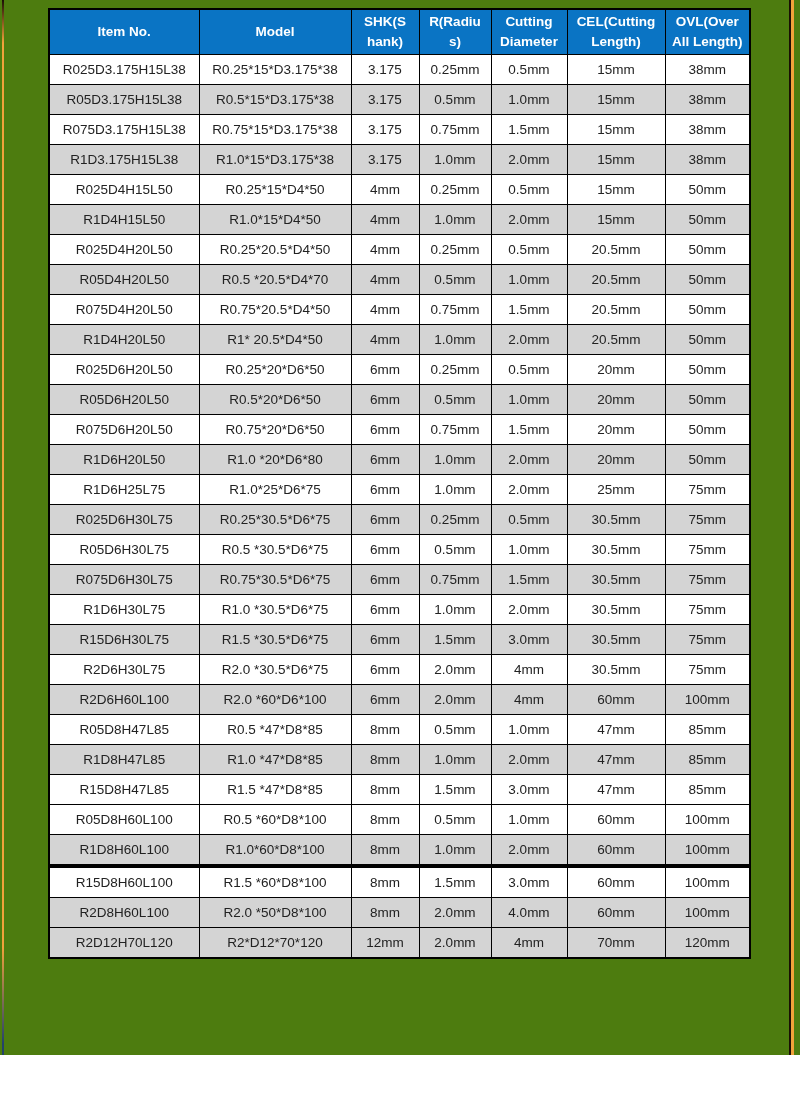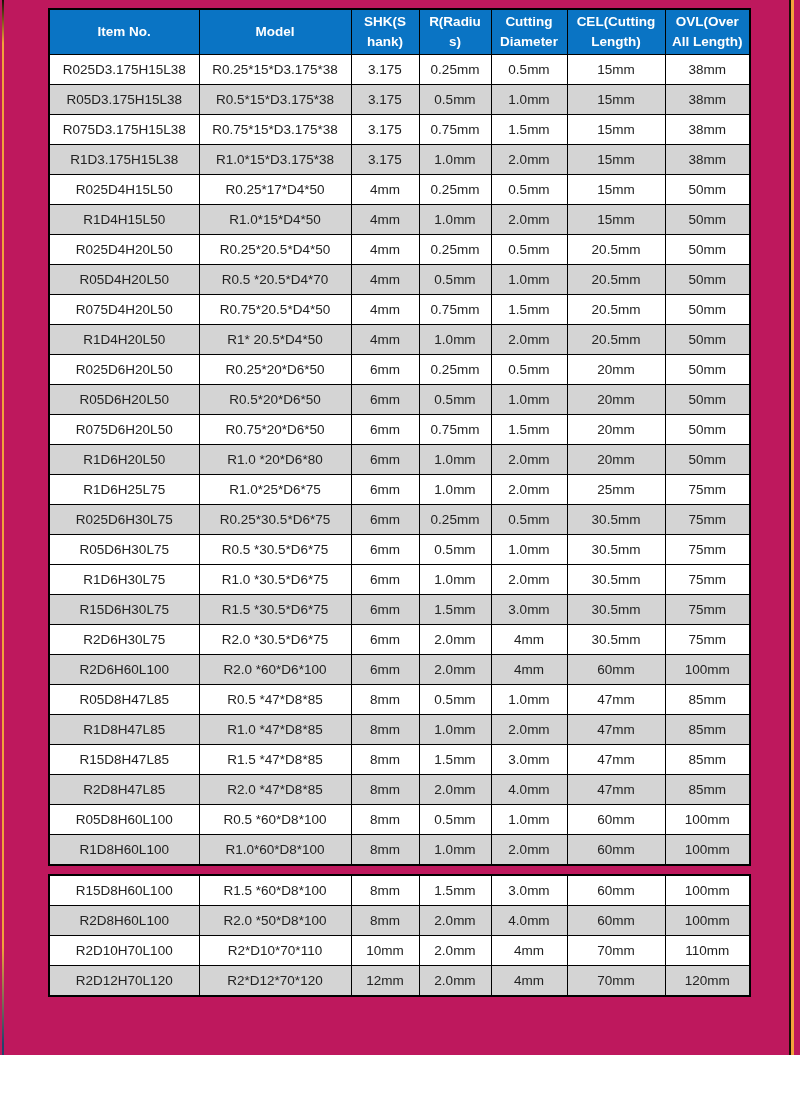--- a/index.html
+++ b/index.html
@@ -5,21 +5,21 @@
   html, body {
     margin: 0;
     padding: 0;
     background: #ffffff;
     font-family: "Liberation Sans", "DejaVu Sans", sans-serif;
   }
   #screen {
     position: relative;
     width: 800px;
     height: 1055px;
-    background: #be185d;
+    background: #4d7c0f;
     overflow: hidden;
   }
   
   .edge-left {
     position: absolute;
     left: 2px; top: 0;
     width: 2px; height: 1076px;
     background: linear-gradient(to bottom,
       var(--edge-black) 0%,
       var(--edge-orange) 4%,
@@ -50,21 +50,21 @@
     position: absolute;
     left: 48px;
     top: 8px;
   }
   table {
     border-collapse: collapse;
     table-layout: fixed;
     width: 701px;
     background: #ffffff;
   }
-  table.seg2 { margin-top: 8px; border-radius: 22px; }
+  table.seg2 { margin-top: 0; border-radius: 22px; }
   th, td {
     border: 1px solid var(--grid-border);
     text-align: center;
     vertical-align: middle;
     overflow: hidden;
     padding: 0 2px;
   }
   table { border: 2px solid var(--grid-border); }
   thead th {
     background: var(--header-bg);
@@ -161,21 +161,21 @@
             <td>R1D3.175H15L38</td>
             <td>R1.0*15*D3.175*38</td>
             <td>3.175</td>
             <td>1.0mm</td>
             <td>2.0mm</td>
             <td>15mm</td>
             <td>38mm</td>
           </tr>
           <tr class="white">
             <td>R025D4H15L50</td>
-            <td>R0.25*17*D4*50</td>
+            <td>R0.25*15*D4*50</td>
             <td>4mm</td>
             <td>0.25mm</td>
             <td>0.5mm</td>
             <td>15mm</td>
             <td>50mm</td>
           </tr>
           <tr class="gray">
             <td>R1D4H15L50</td>
             <td>R1.0*15*D4*50</td>
             <td>4mm</td>
@@ -276,20 +276,29 @@
           </tr>
           <tr class="white">
             <td>R05D6H30L75</td>
             <td>R0.5 *30.5*D6*75</td>
             <td>6mm</td>
             <td>0.5mm</td>
             <td>1.0mm</td>
             <td>30.5mm</td>
             <td>75mm</td>
           </tr>
+          <tr class="gray">
+            <td>R075D6H30L75</td>
+            <td>R0.75*30.5*D6*75</td>
+            <td>6mm</td>
+            <td>0.75mm</td>
+            <td>1.5mm</td>
+            <td>30.5mm</td>
+            <td>75mm</td>
+          </tr>
           <tr class="white">
             <td>R1D6H30L75</td>
             <td>R1.0 *30.5*D6*75</td>
             <td>6mm</td>
             <td>1.0mm</td>
             <td>2.0mm</td>
             <td>30.5mm</td>
             <td>75mm</td>
           </tr>
           <tr class="gray">
@@ -336,29 +345,20 @@
             <td>2.0mm</td>
             <td>47mm</td>
             <td>85mm</td>
           </tr>
           <tr class="white">
             <td>R15D8H47L85</td>
             <td>R1.5 *47*D8*85</td>
             <td>8mm</td>
             <td>1.5mm</td>
             <td>3.0mm</td>
-            <td>47mm</td>
-            <td>85mm</td>
-          </tr>
-          <tr class="gray">
-            <td>R2D8H47L85</td>
-            <td>R2.0 *47*D8*85</td>
-            <td>8mm</td>
-            <td>2.0mm</td>
-            <td>4.0mm</td>
             <td>47mm</td>
             <td>85mm</td>
           </tr>
           <tr class="white">
             <td>R05D8H60L100</td>
             <td>R0.5 *60*D8*100</td>
             <td>8mm</td>
             <td>0.5mm</td>
             <td>1.0mm</td>
             <td>60mm</td>
@@ -398,29 +398,20 @@
           </tr>
           <tr class="gray">
             <td>R2D8H60L100</td>
             <td>R2.0 *50*D8*100</td>
             <td>8mm</td>
             <td>2.0mm</td>
             <td>4.0mm</td>
             <td>60mm</td>
             <td>100mm</td>
           </tr>
-          <tr class="white">
-            <td>R2D10H70L100</td>
-            <td>R2*D10*70*110</td>
-            <td>10mm</td>
-            <td>2.0mm</td>
-            <td>4mm</td>
-            <td>70mm</td>
-            <td>110mm</td>
-          </tr>
           <tr class="gray">
             <td>R2D12H70L120</td>
             <td>R2*D12*70*120</td>
             <td>12mm</td>
             <td>2.0mm</td>
             <td>4mm</td>
             <td>70mm</td>
             <td>120mm</td>
           </tr>
         </tbody>

